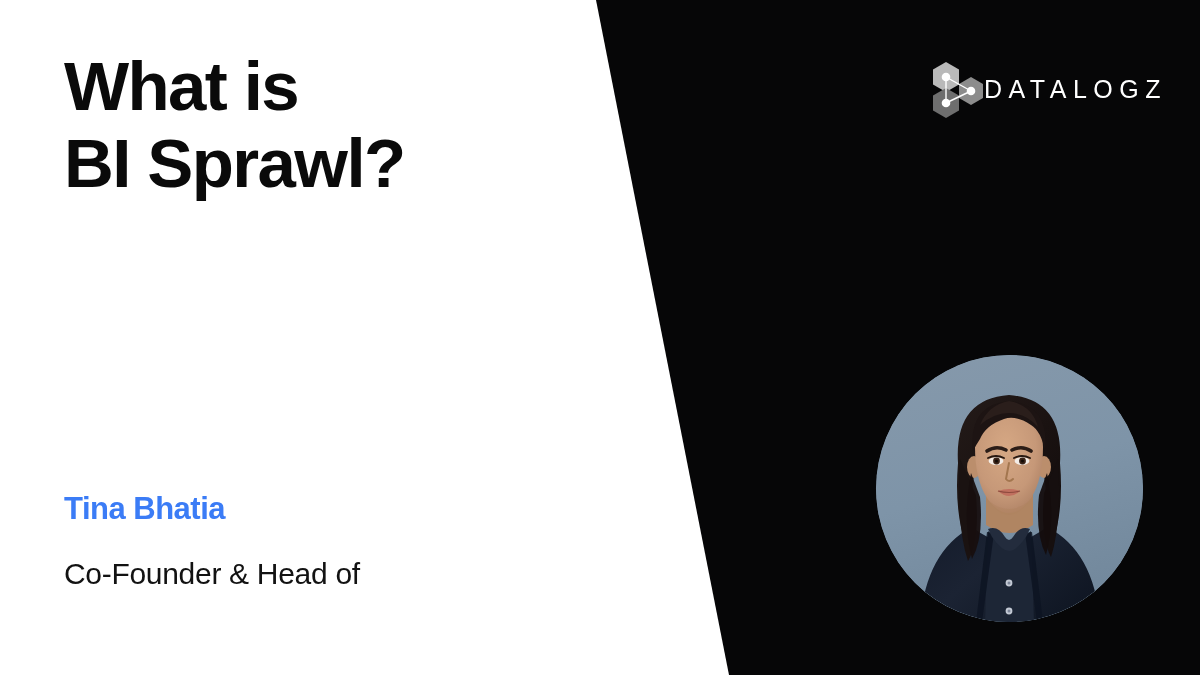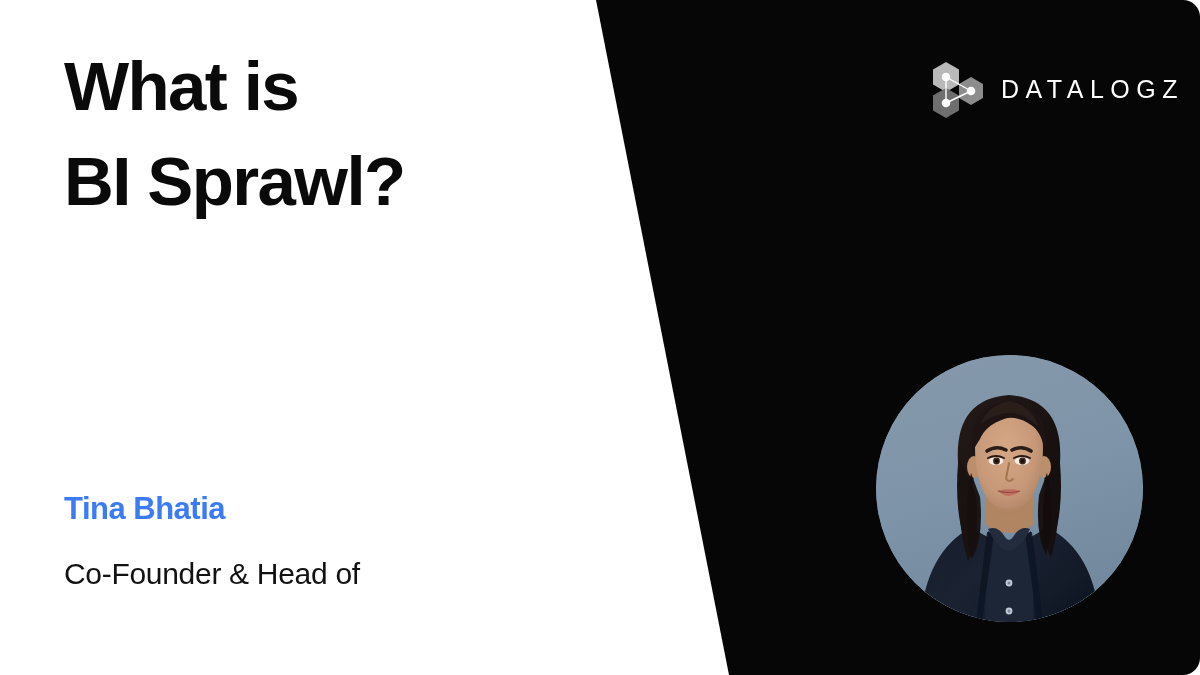--- a/index.html
+++ b/index.html
@@ -17,21 +17,20 @@
     position: relative;
   }
 
   .slide {
     position: absolute;
     inset: 0;
     width: 1200px;
     height: 675px;
     background: #ffffff;
     overflow: hidden;
-    border-radius: 17px;
   }
 
   
   .dark-panel {
     position: absolute;
     top: 0;
     left: 0;
     width: 1200px;
     height: 675px;
     background: #060607;
@@ -57,21 +56,21 @@
   }
 
   .title-line {
     font-size: 69px;
     font-weight: 700;
     line-height: 1.0;
     letter-spacing: -1.6px;
     color: #0a0a0a;
     white-space: nowrap;
   }
-  .title-line + .title-line { margin-top: 26px; }
+  .title-line + .title-line { margin-top: 8px; }
 
   .speaker-block {
     position: absolute;
     left: 64px;
     top: 492px;
     width: 520px;
   }
 
   .speaker-name {
     font-size: 31px;
@@ -92,21 +91,20 @@
     white-space: nowrap;
   }
 
   
   .logo {
     position: absolute;
     top: 60px;
     left: 928px;
     display: flex;
     align-items: center;
-    gap: 17px;
     z-index: 3;
     text-align: center;
   }
 
   .logo-mark { width: 56px; height: 58px; display: block; }
 
   .logo-word {
     font-size: 25px;
     font-weight: 400;
     letter-spacing: 6.5px;

